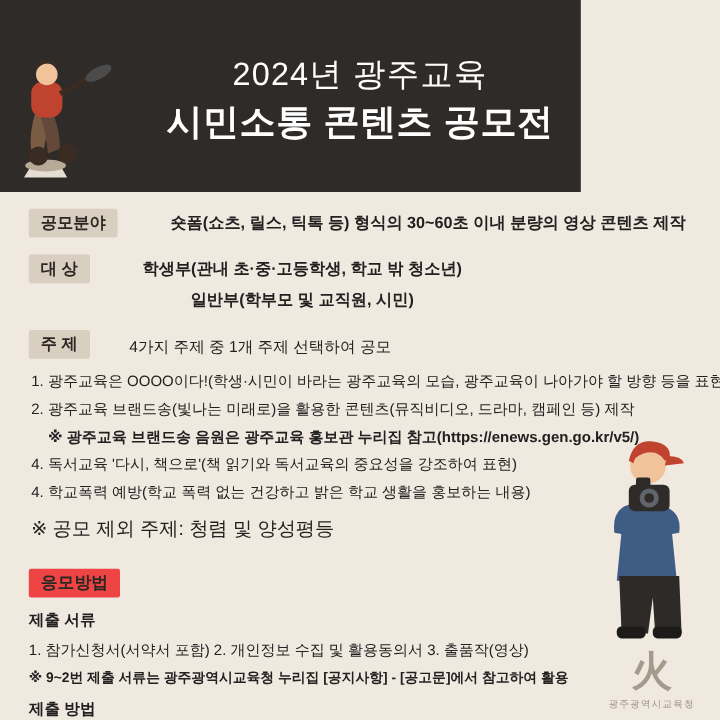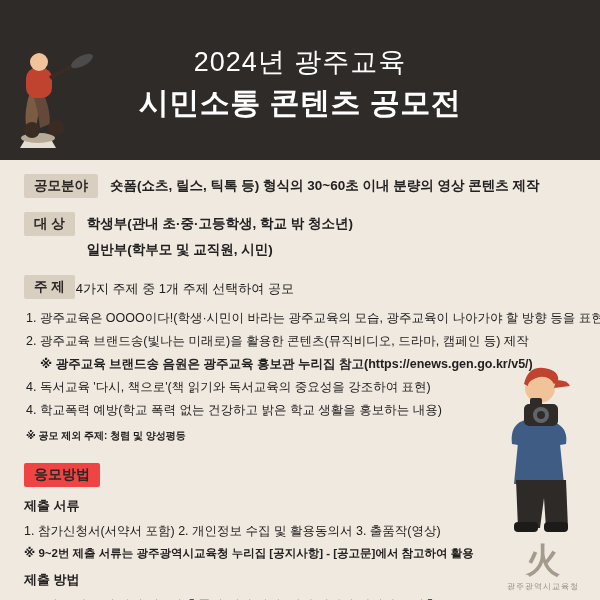--- a/index.html
+++ b/index.html
@@ -9,21 +9,21 @@
     font-family:"Liberation Sans","DejaVu Sans",sans-serif;
     overflow:hidden;
     position:relative;
   }
   .poster{
     position:absolute;inset:0;
     background:#efe9e0;
   }
   
   .header{
-    position:absolute;left:0;top:0;width:600px;height:160px;
+    position:absolute;left:0;top:0;width:484px;height:160px;
     background:#2f2b29;
     overflow:hidden;
   }
   .header-title{
     position:absolute;left:0;top:0;width:600px;
     text-align:center;
     color:#ffffff;
   }
   .title-small{
     margin-top:48px;
@@ -45,55 +45,56 @@
   
   .illus-right{position:absolute;right:8px;top:352px;width:106px;height:190px;}
 
   
   .content{
     position:absolute;left:0;top:160px;width:600px;
     padding:0 24px;
     box-sizing:border-box;
     color:#232020;
   }
-  .row{display:flex;align-items:flex-start;margin-top:14px;}
+  .row{display:flex;align-items:flex-start;margin-top:14px;gap:32px;}
   .tag{
     background:#d9cfc1;
     color:#2c2724;
     font-weight:700;
     font-size:13.5px;
     padding:3px 10px;
     border-radius:2px;
     white-space:nowrap;
     flex:0 0 auto;
     line-height:1.35;
   }
   .rowtext{
     margin-left:12px;
     font-size:13.5px;
     font-weight:700;
     line-height:1.5;
     padding-top:2px;
+    text-align:center;
   }
   .rowtext .line2{margin-top:6px;font-weight:700;}
   .topic-head{
     margin-left:1px;
     font-size:13px;
     font-weight:400;
     line-height:1.5;
     padding-top:4px;
   }
   .list{margin:8px 0 0 2px;font-size:12.5px;line-height:1.85;}
   .list .item{white-space:nowrap;}
   .note{
     margin-left:14px;
     font-weight:700;
     font-size:12.5px;
   }
-  .excl{margin-top:4px;font-weight:700;font-size:10px;}
+  .excl{margin-top:4px;font-weight:400;font-size:16px;}
   .section-tag{
     display:inline-block;
     background:#ef4444;
     color:#2c2724;
     font-weight:700;
     font-size:14px;
     padding:3px 10px;
     border-radius:2px;
     margin-top:18px;
   }

